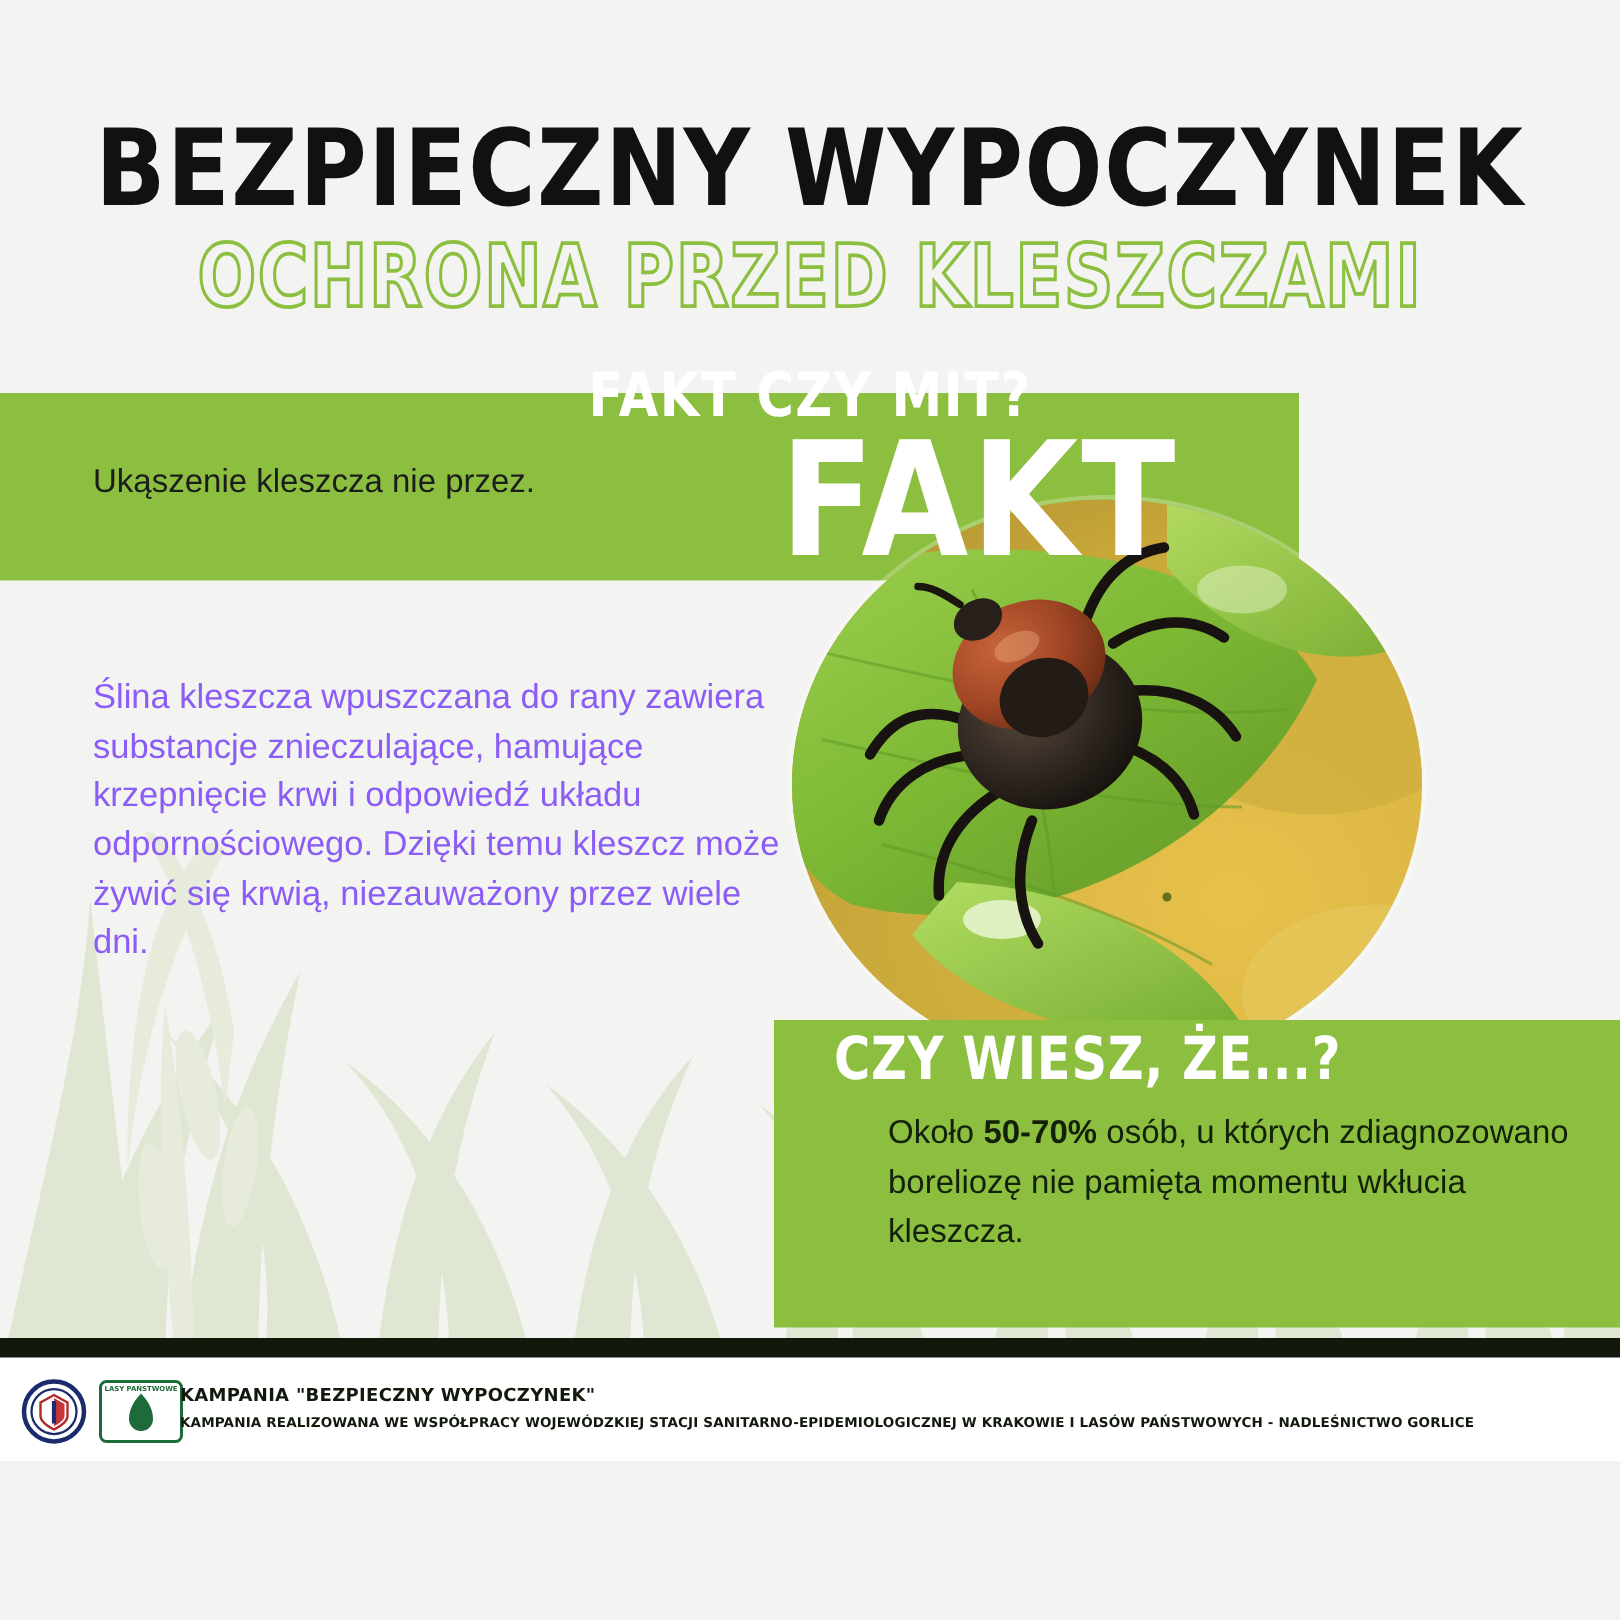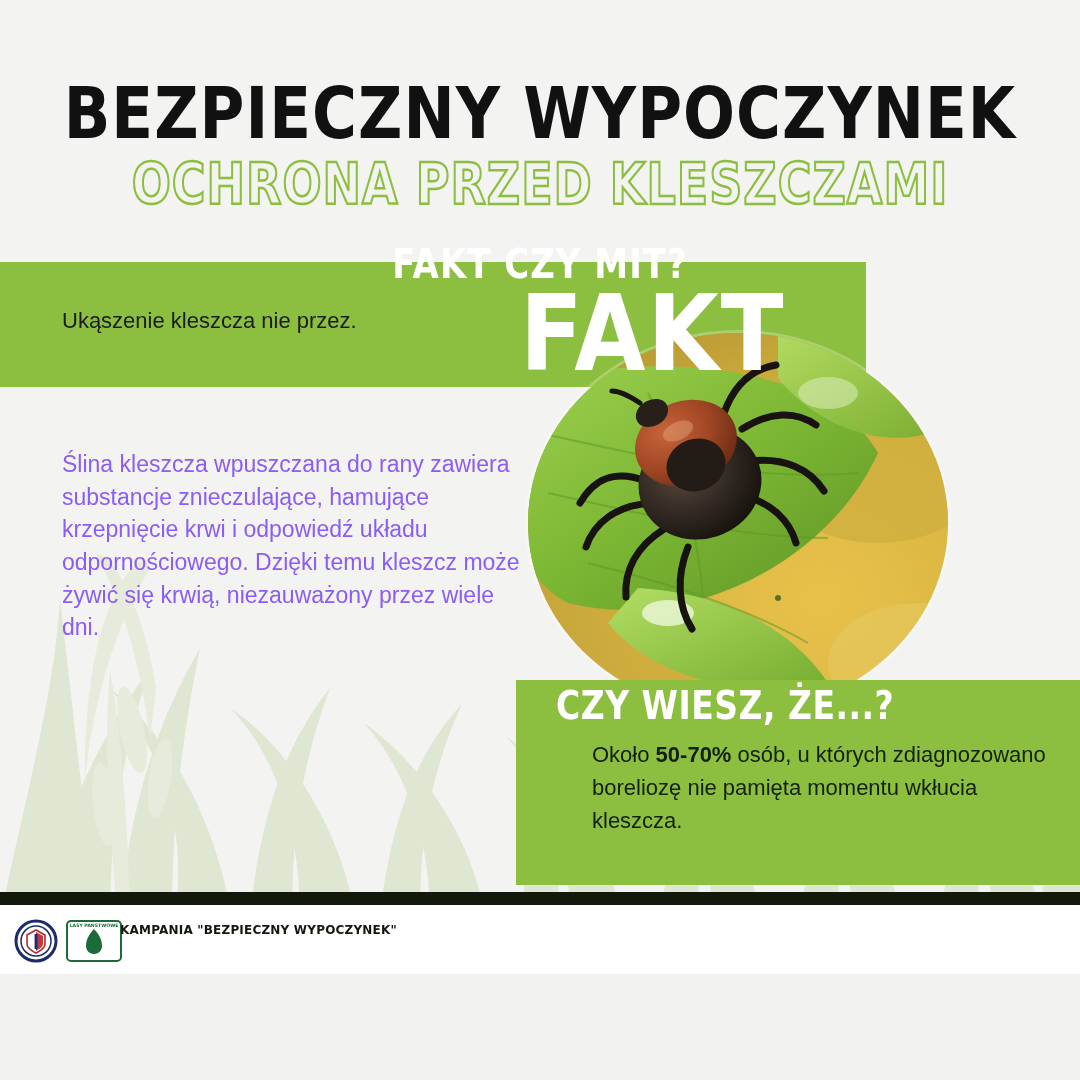--- a/index.html
+++ b/index.html
@@ -343,16 +343,17 @@
       </svg>
       <svg width="56" height="42" viewBox="0 0 56 42">
         <rect x="1" y="1" width="54" height="40" rx="4" fill="#ffffff" stroke="#1d6b3a" stroke-width="2"></rect>
         <path d="M28 9 C 33 14, 36 20, 36 26 C 36 31, 32 34, 28 34 C 24 34, 20 31, 20 26 C 20 20, 23 14, 28 9 Z" fill="#1d6b3a"></path>
         <rect x="27" y="26" width="2" height="8" fill="#1d6b3a"></rect>
         <text x="28" y="7" font-family="DejaVu Sans, sans-serif" font-size="4.6" font-weight="bold" fill="#1d6b3a" text-anchor="middle">LASY PAŃSTWOWE</text>
       </svg>
     </div>
     <div class="footer-text">
       <div class="footer-line1">KAMPANIA "BEZPIECZNY WYPOCZYNEK"</div>
+      <div class="footer-line2">KAMPANIA REALIZOWANA WE WSPÓŁPRACY WOJEWÓDZKIEJ STACJI SANITARNO-EPIDEMIOLOGICZNEJ W KRAKOWIE I LASÓW PAŃSTWOWYCH - NADLEŚNICTWO GORLICE</div>
     </div>
   </div>
 
 </div>
 
 </body></html>

